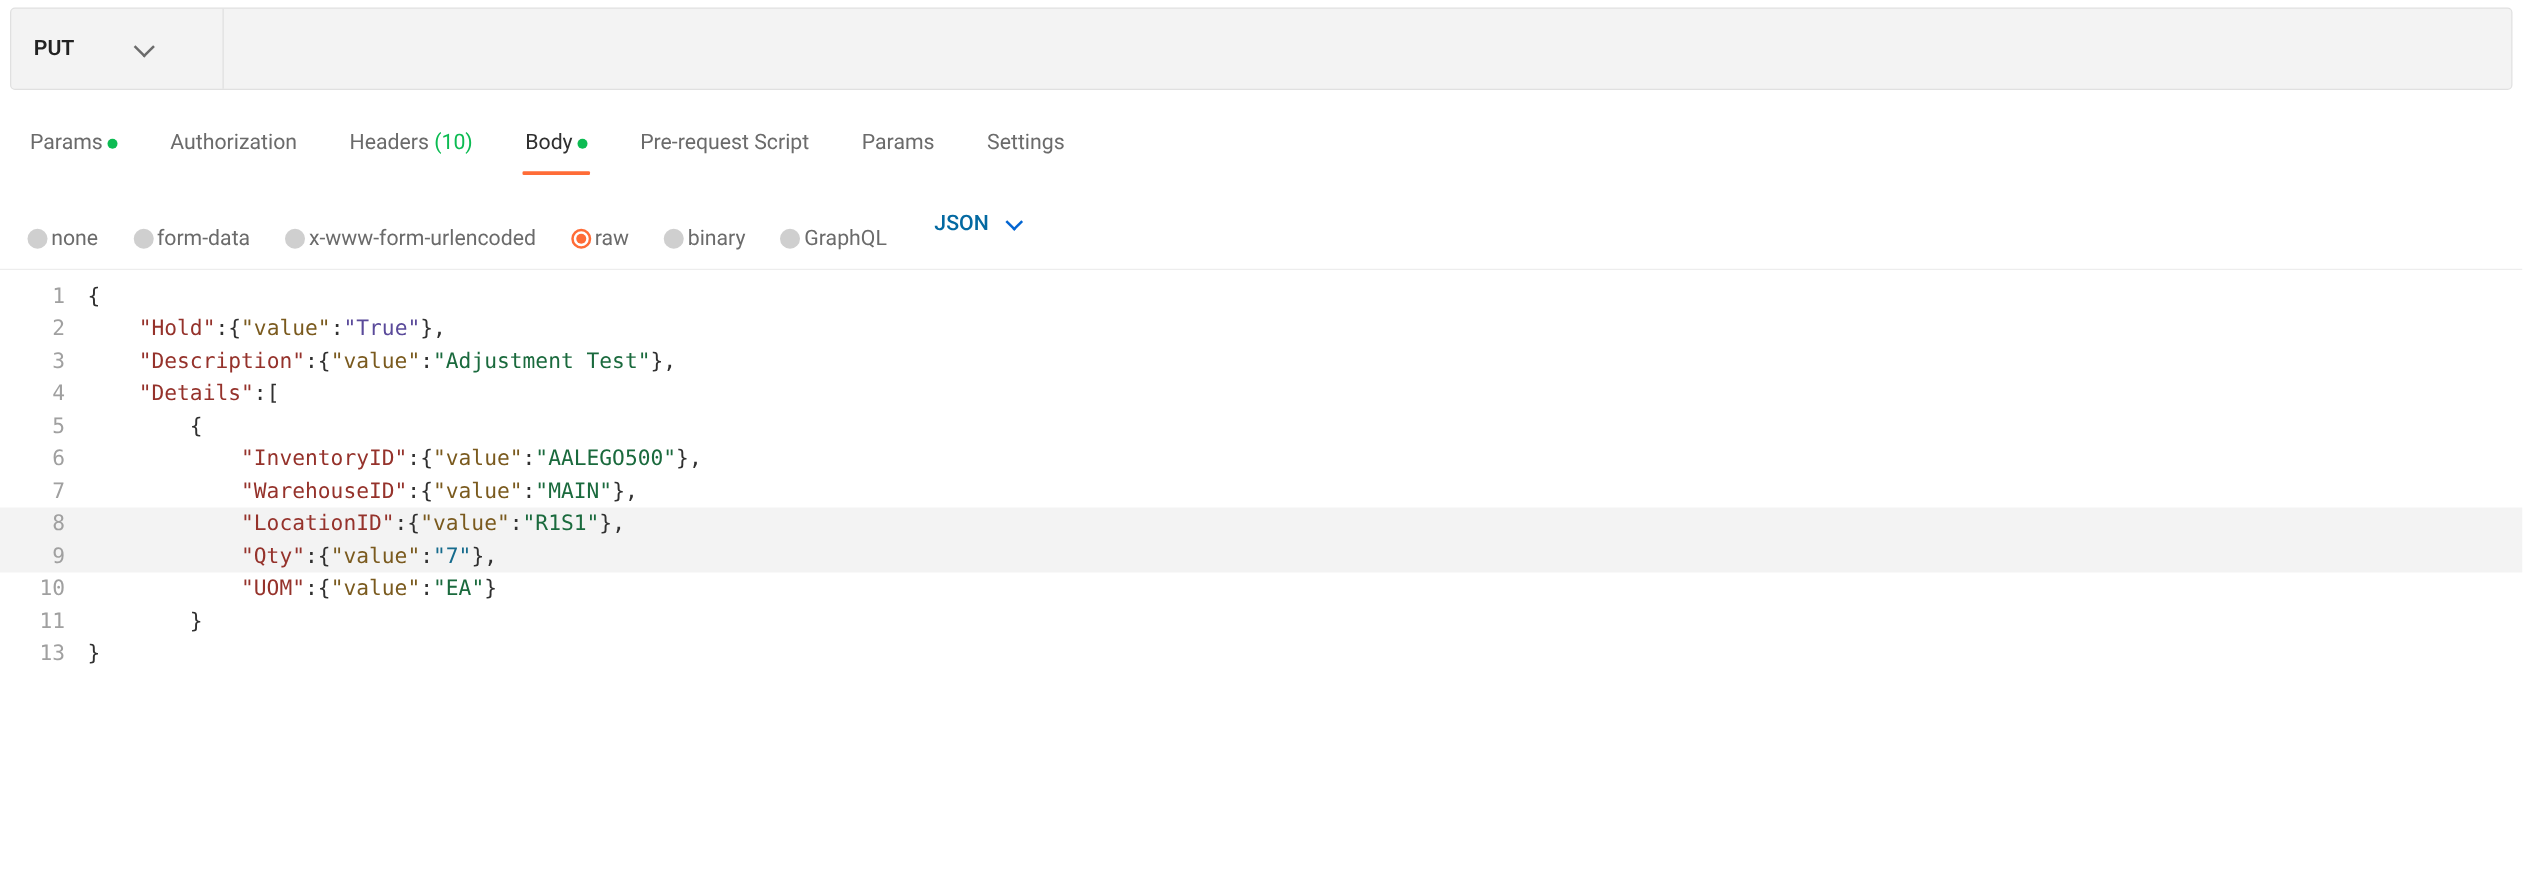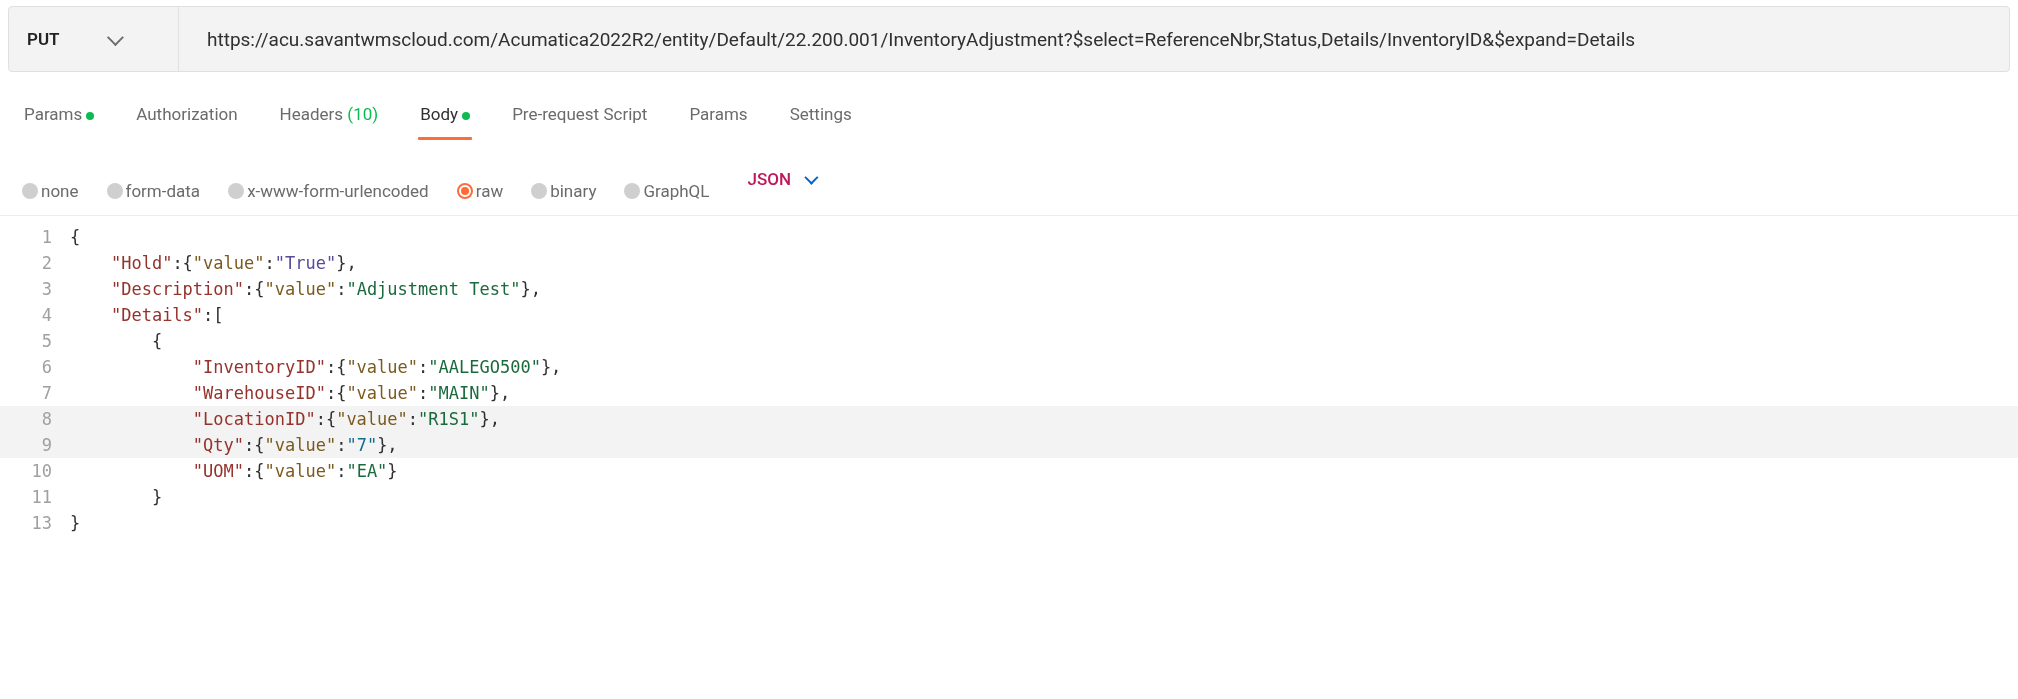--- a/index.html
+++ b/index.html
@@ -109,21 +109,21 @@
     position:absolute;
     top:2px; left:2px;
     width:8px; height:8px;
     border-radius:50%;
     background:#ff6c37;
   }
   .json-type {
     display: flex;
     align-items: center;
     gap: 14px;
-    color: #be185d;
+    color: #0369a1;
     font-weight: 500;
     margin-left: 10px;
     cursor: pointer;
   }
   .chev-blue {
     width: 10px; height: 10px;
     border-right: 2px solid #0265d2;
     border-bottom: 2px solid #0265d2;
     transform: rotate(45deg) translateY(-2px);
   }
@@ -159,21 +159,20 @@
   .indent-guide { color: #c8c8c8; }
 </style>
 </head>
 <body>
 
 <div class="request-bar">
   <div class="method-select">
     <span>PUT</span>
     <span class="chevron"></span>
   </div>
-  <input class="url-input" type="text" value="https://acu.savantwmscloud.com/Acumatica2022R2/entity/Default/22.200.001/InventoryAdjustment?$select=ReferenceNbr,Status,Details/InventoryID&amp;$expand=Details" style="">
 </div>
 
 <div class="tabs">
   <div class="tab">
     <span>Params</span><span class="dot-green"></span>
   </div>
   <div class="tab">
     <span>Authorization</span>
   </div>
   <div class="tab">

